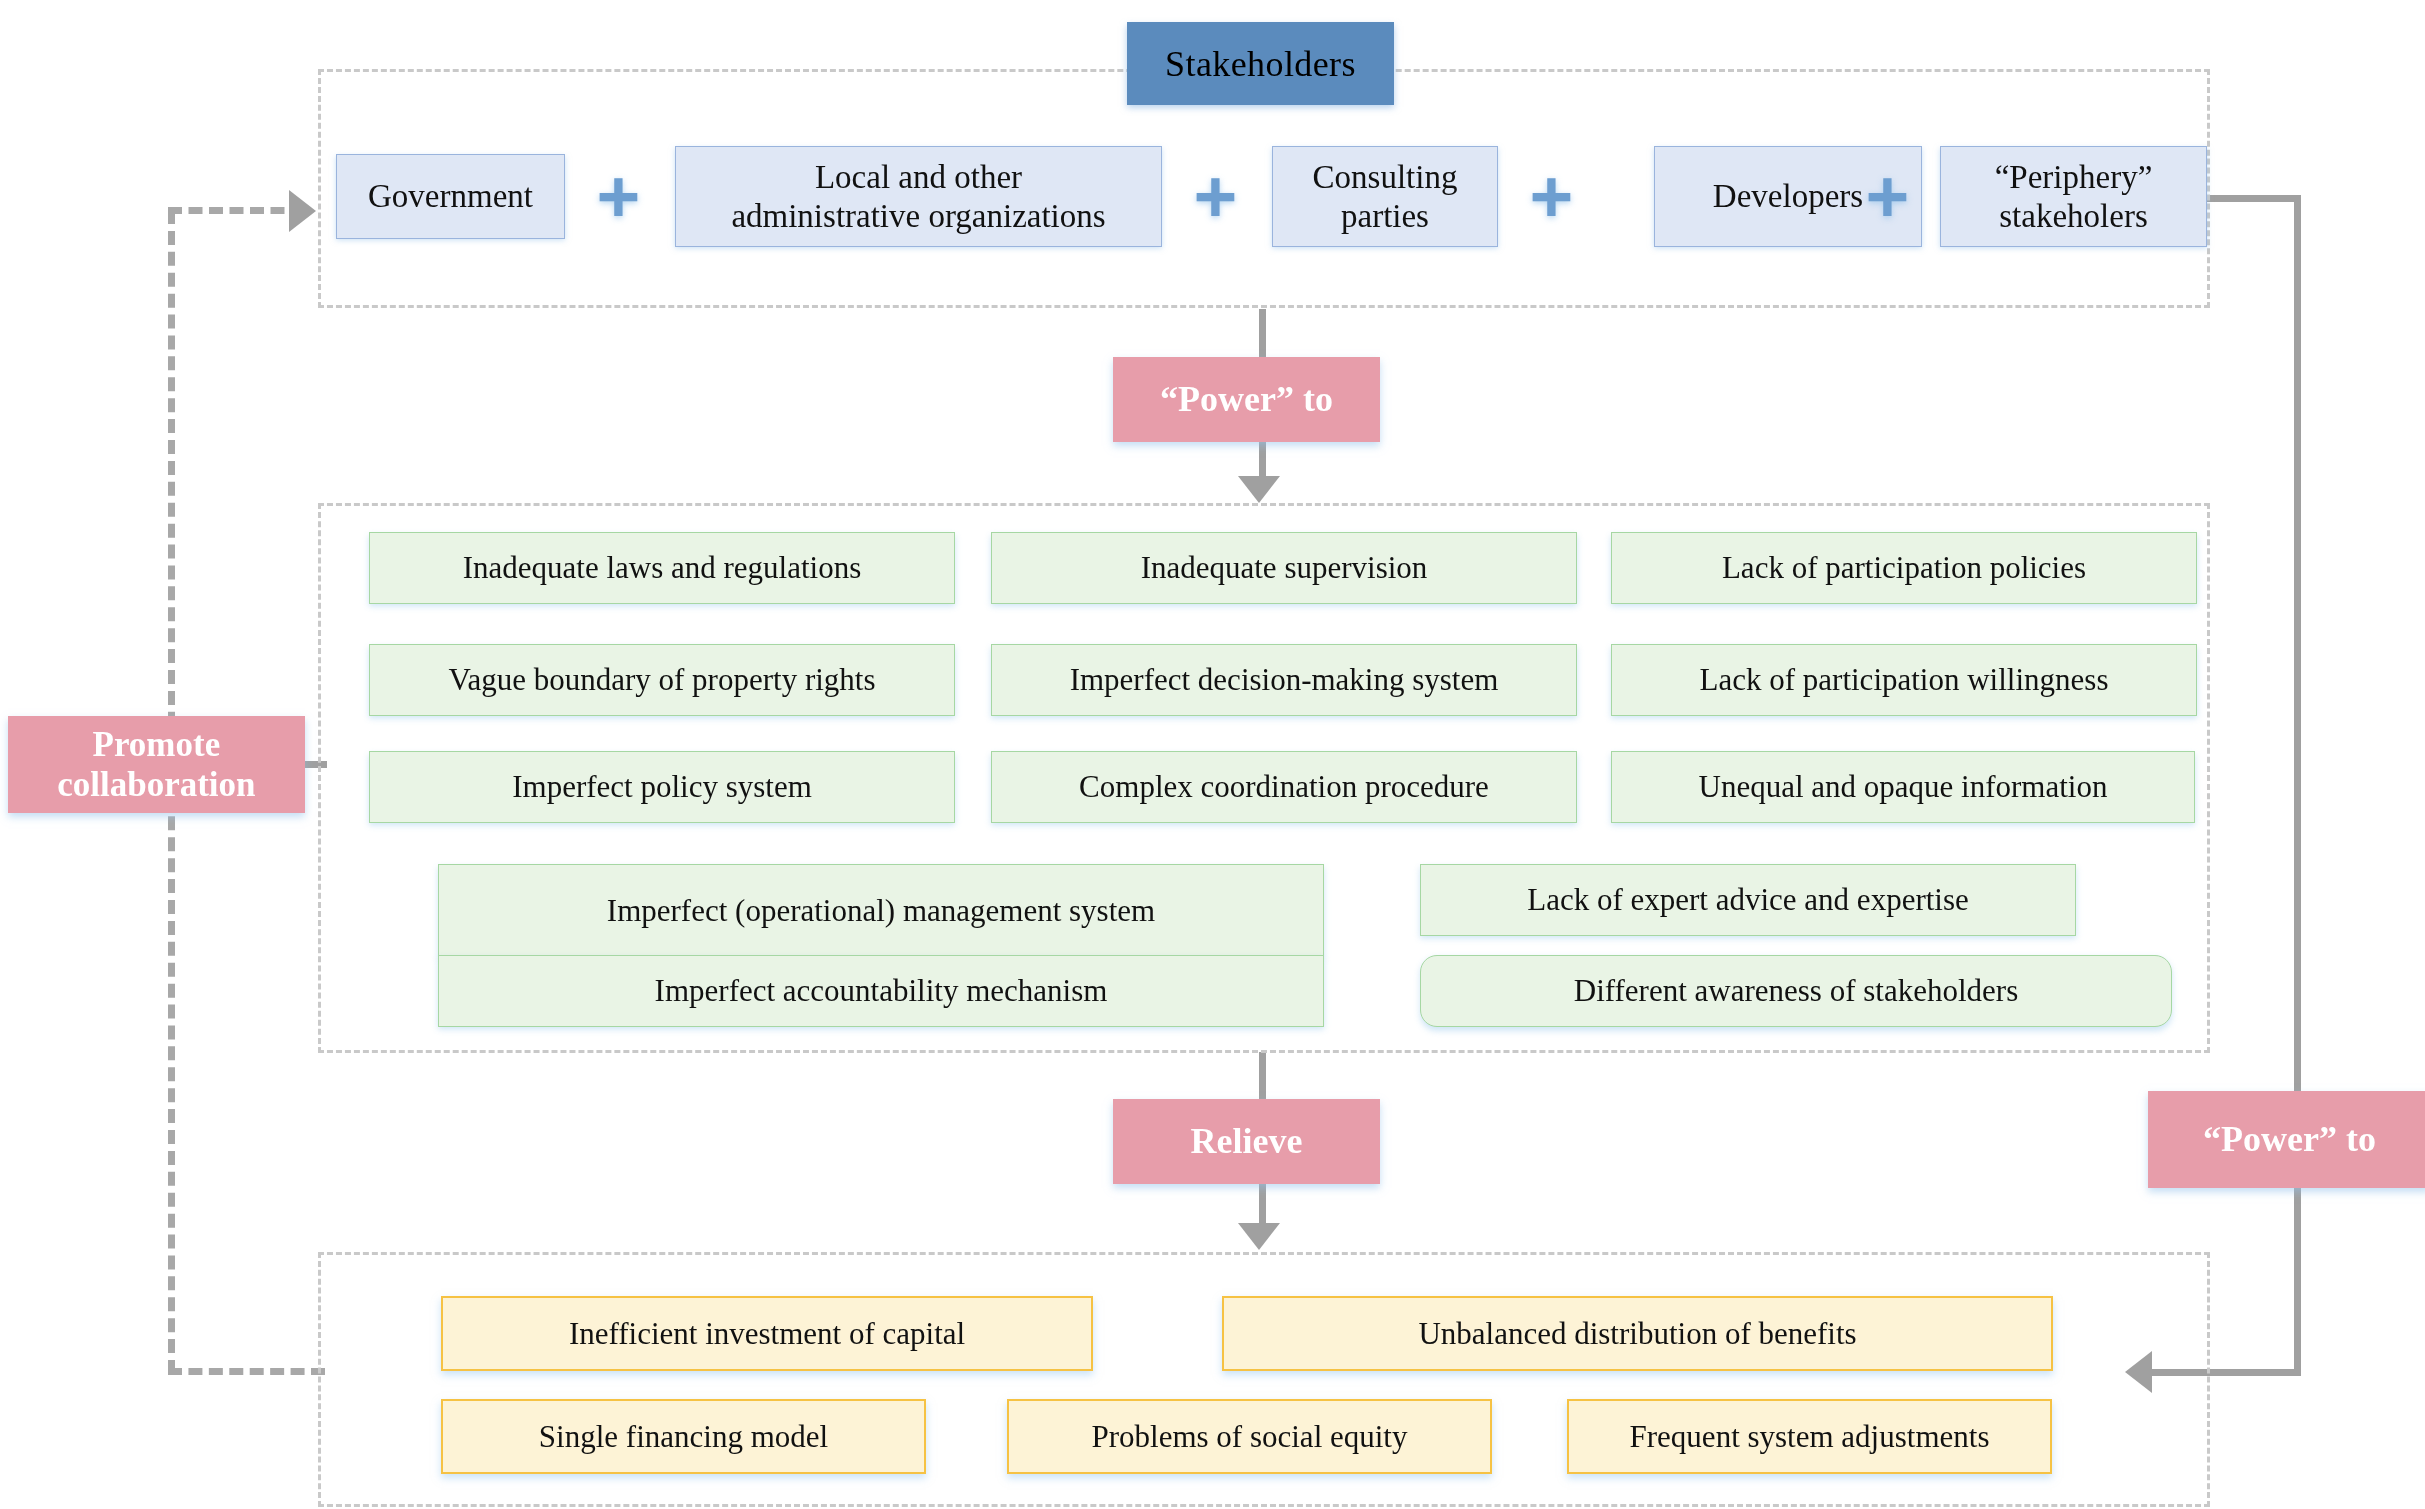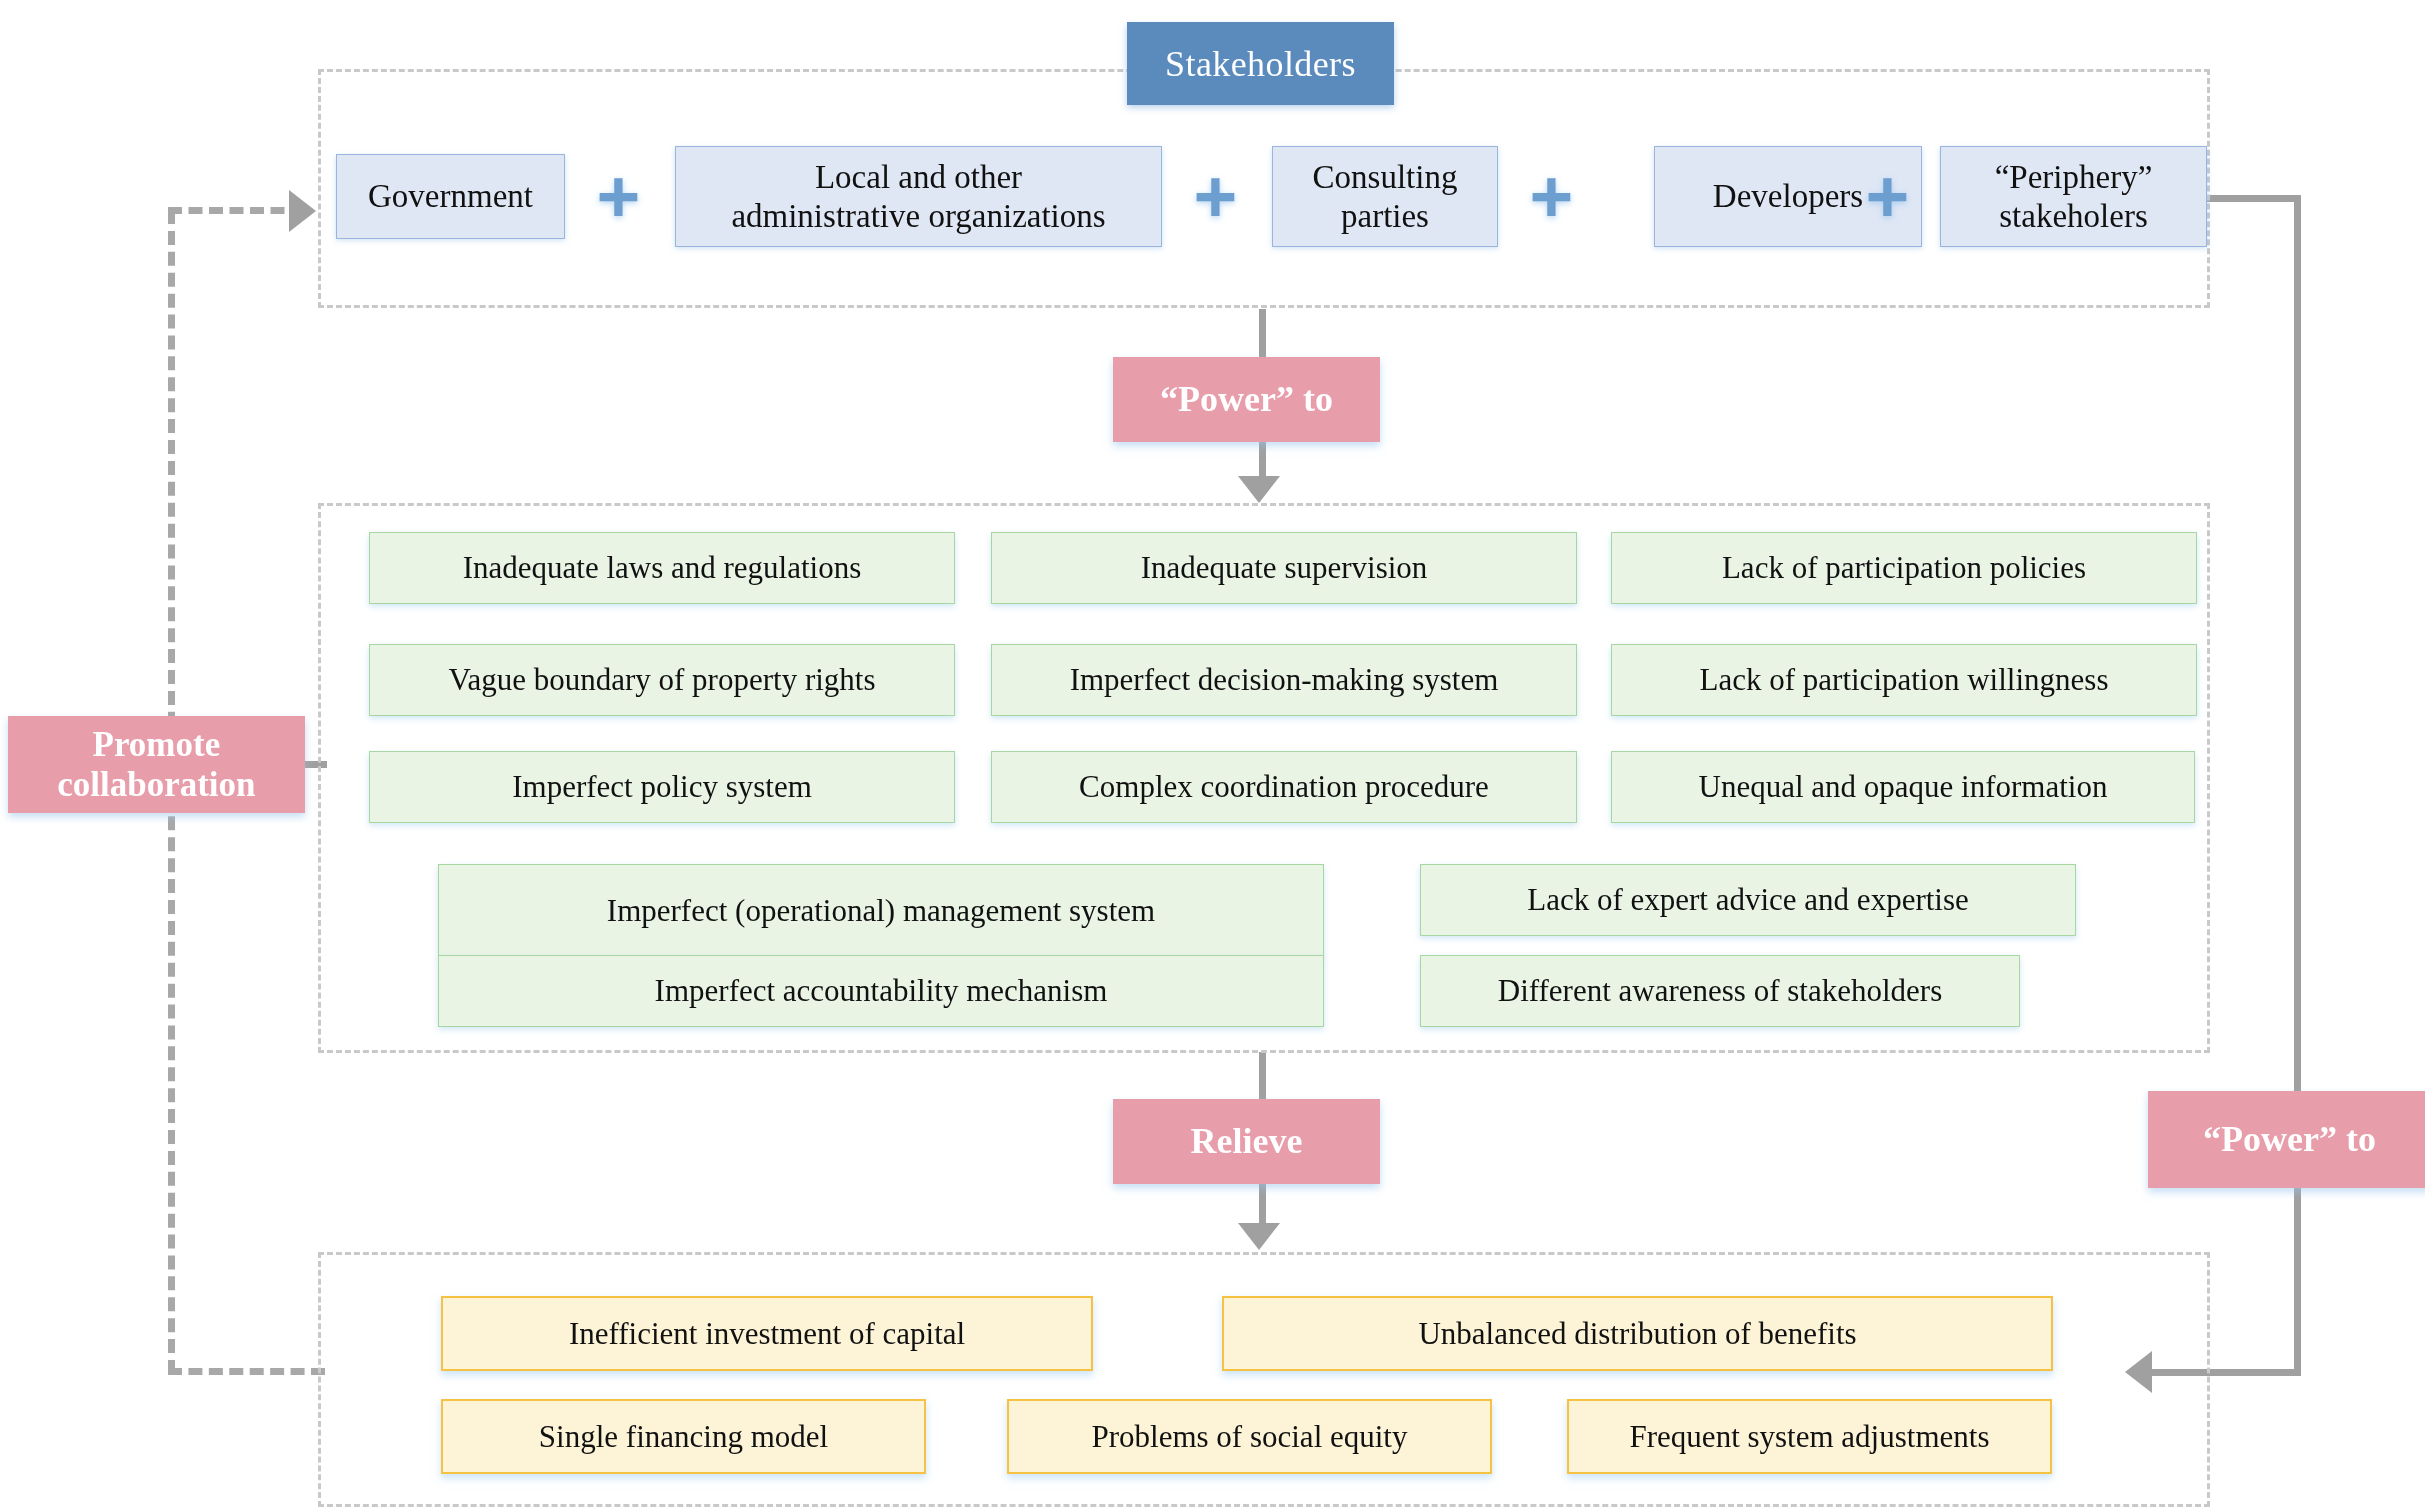--- a/index.html
+++ b/index.html
@@ -7,21 +7,21 @@
        font-family:"Liberation Serif","DejaVu Serif",serif;}
   #stage{position:absolute;left:0;top:0;width:2426px;height:1509px;}
 
   
   .dashed-box{position:absolute;border:3.9px dashed #c9c9c9;box-sizing:border-box;}
   #stakeholders-container{left:318px;top:69px;width:1892px;height:239px;}
   #problems-container{left:318px;top:503px;width:1892px;height:550px;}
   #consequences-container{left:318px;top:1252px;width:1892px;height:255px;}
 
   
-  .chip-blue{position:absolute;background:#5b8bbd;color:#ffffff;
+  .chip-blue{position:absolute;background:#5b8bbd;color:#000000;
     display:flex;align-items:center;justify-content:center;
     font-size:36px;letter-spacing:0.4px;box-shadow:0 3.1px 7px rgba(120,170,220,.55);}
   #stakeholders-title{left:1127px;top:22px;width:267px;height:83px;}
 
   
   .chip-pink{position:absolute;background:#e79daa;color:#ffffff;
     display:flex;align-items:center;justify-content:center;text-align:center;
     font-size:36px;font-weight:700;line-height:1.12;
     box-shadow:0 3.9px 7.9px rgba(150,195,235,.55);}
   #power-to-1{left:1113px;top:357px;width:267px;height:85px;}
@@ -170,21 +170,21 @@
   <div class="gbox" style="left:438px;top:864px;width:886px;height:93px;">
     <span>Imperfect (operational) management system</span>
   </div>
   <div class="gbox" style="left:1420px;top:864px;width:656px;height:72px;">
     <span>Lack of expert advice and expertise</span>
   </div>
 
   <div class="gbox" style="left:438px;top:955px;width:886px;height:72px;">
     <span>Imperfect accountability mechanism</span>
   </div>
-  <div class="gbox" style="left:1420px;top:955px;width:600px;height:72px;">
+  <div class="gbox" style="left:1420px;top:955px;width:752px;height:72px;border-radius:17px;">
     <span>Different awareness of  stakeholders</span>
   </div>
 
   <div class="dashed-box" id="consequences-container"></div>
 
   <div class="ybox" style="left:441px;top:1296px;width:652px;height:75px;">
     <span>Inefficient investment of capital</span>
   </div>
   <div class="ybox" style="left:1222px;top:1296px;width:831px;height:75px;">
     <span>Unbalanced distribution of benefits</span>

